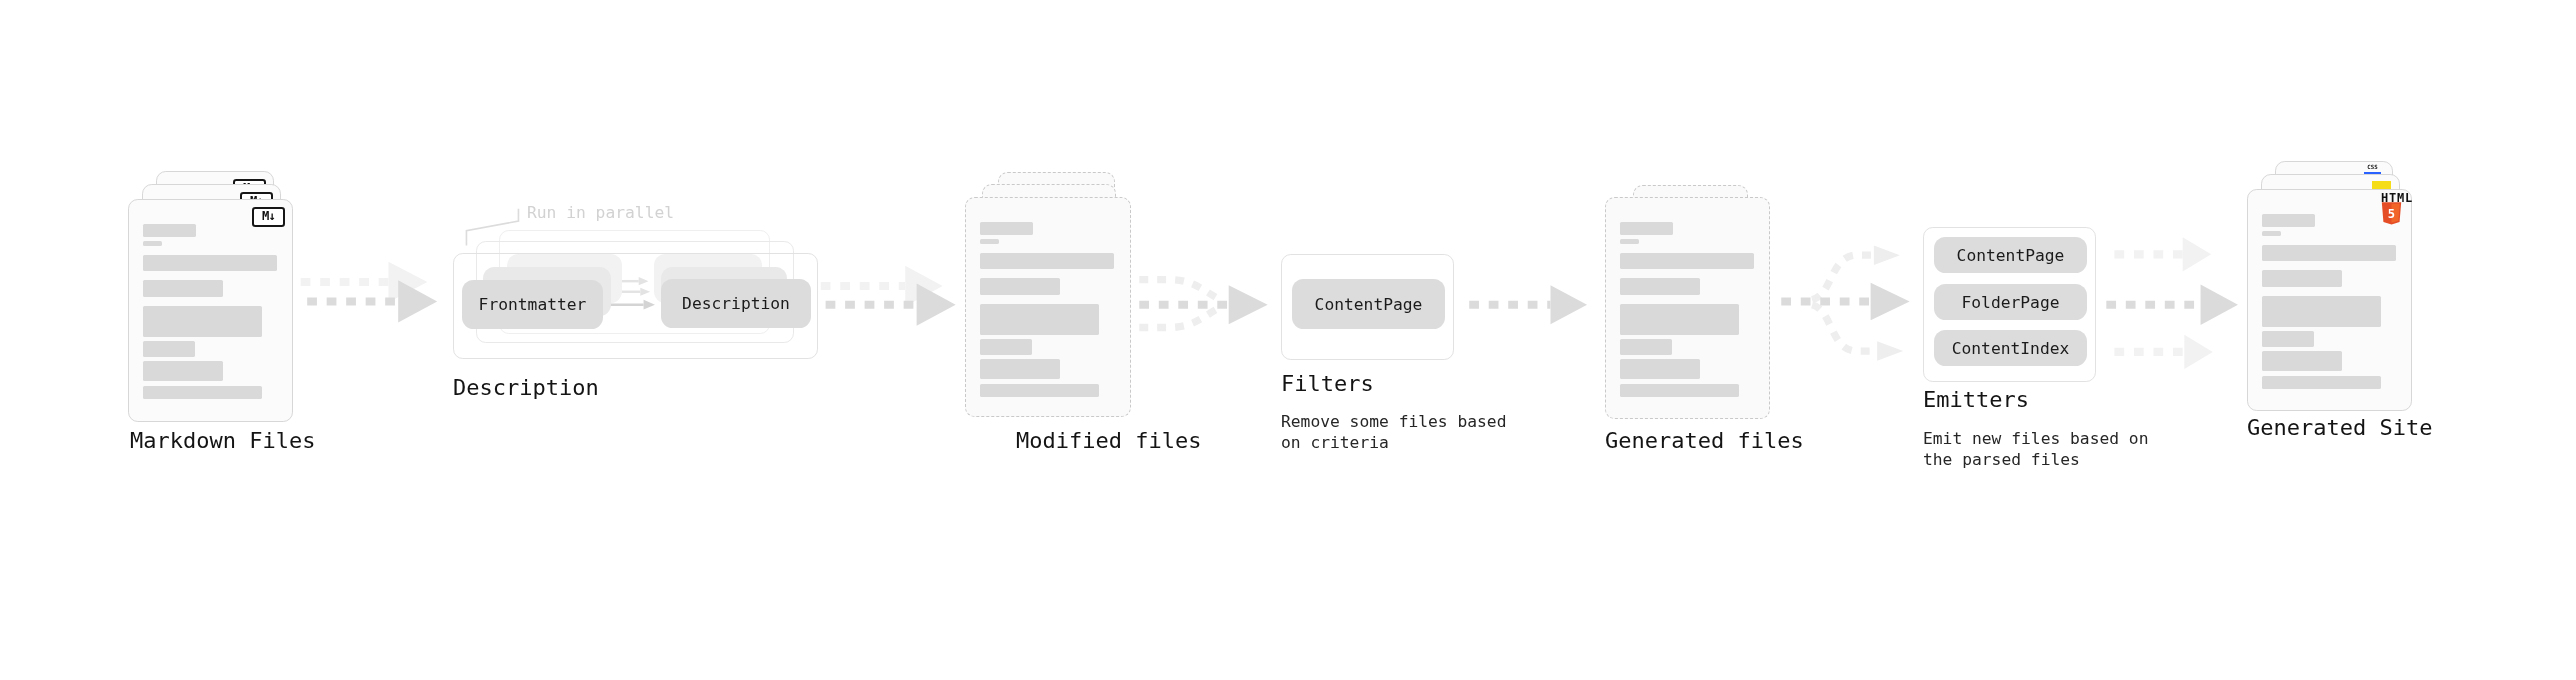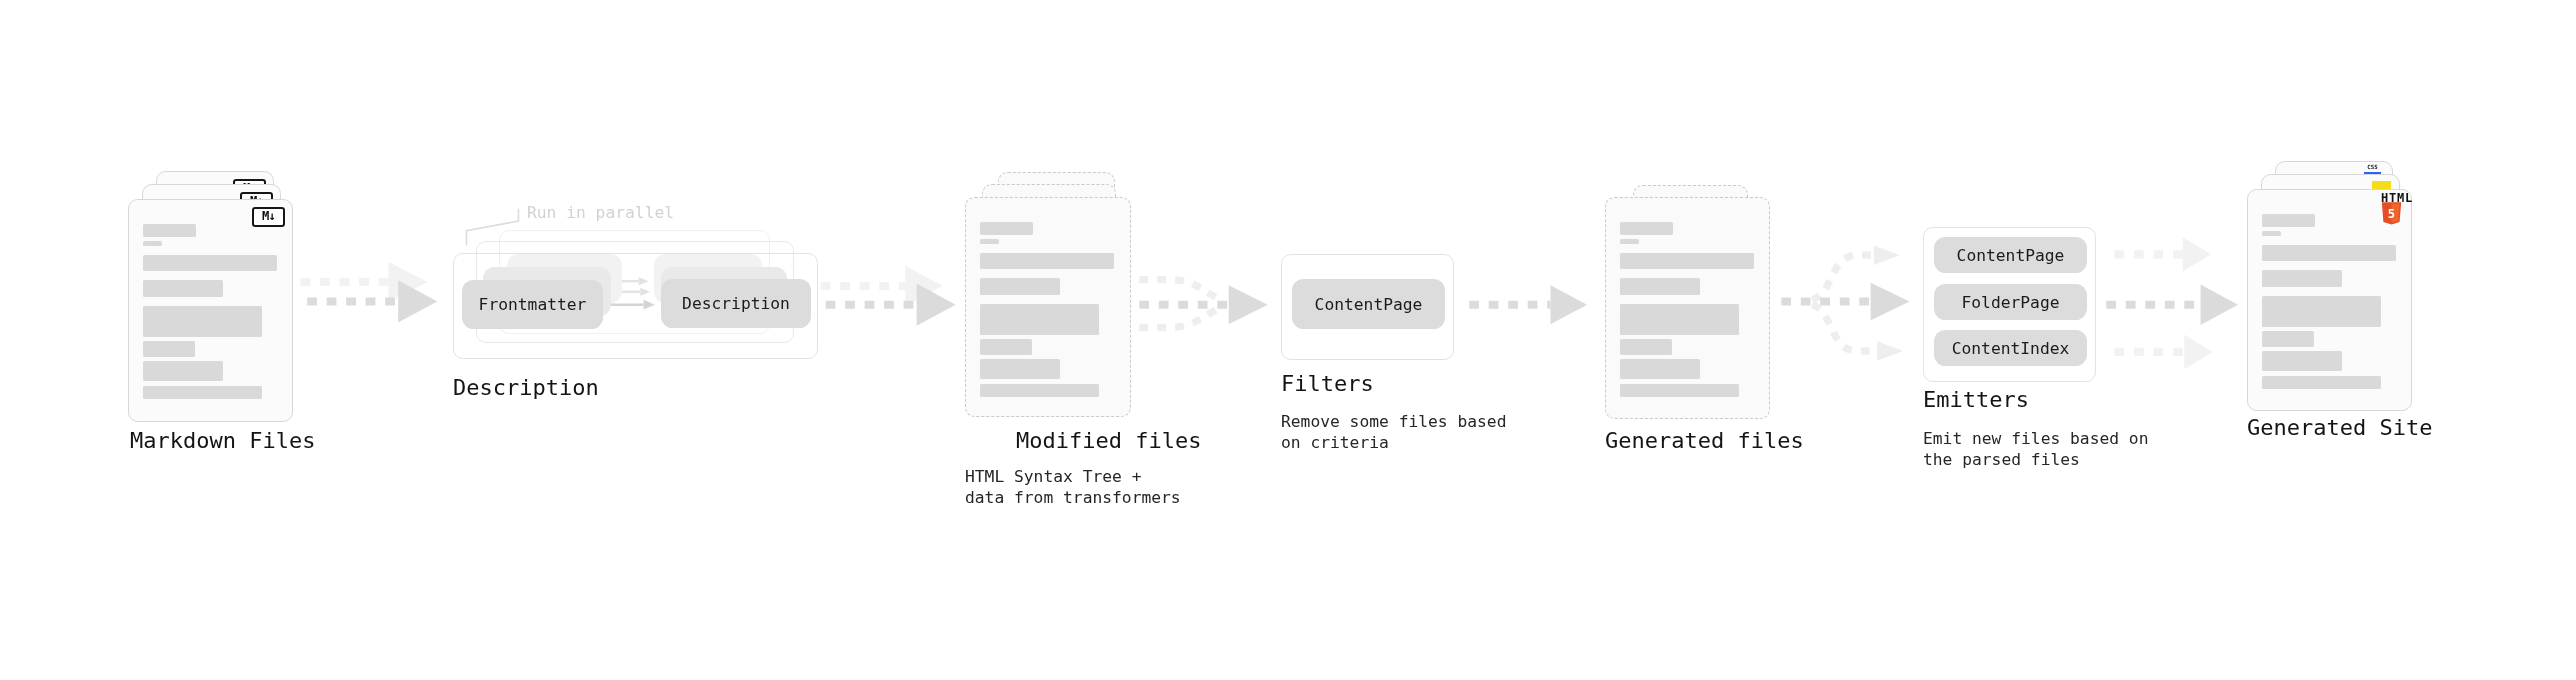--- a/index.html
+++ b/index.html
@@ -155,24 +155,20 @@
       <div class="bar" style="top: 24.4px; width: 53px; height: 12.2px;"></div>
       <div class="bar" style="top: 41px; width: 18.7px; height: 4.9px;"></div>
       <div class="bar" style="top: 55px; width: 134px; height: 16.3px;"></div>
       <div class="bar" style="top: 80px; width: 80px; height: 17px;"></div>
       <div class="bar" style="top: 106px; width: 119px; height: 31px;"></div>
       <div class="bar" style="top: 141px; width: 52px; height: 16.3px;"></div>
       <div class="bar" style="top: 161px; width: 80px; height: 19.5px;"></div>
       <div class="bar" style="top: 186px; width: 119px; height: 13px;"></div>
     </div>
   <div class="label" style="left:1016px;top:428px">Modified files</div>
-  <div class="desc" style="left:965px;top:466px">
-    <div>HTML Syntax Tree +</div>
-    <div>data from transformers</div>
-  </div>
 
   <div class="container" style="left:1281px;top:254px;width:173px;height:106px"></div>
   <div class="pill" style="left:1292px;top:279px;width:153px;height:50px">ContentPage</div>
   <div class="label" style="left:1281px;top:371px">Filters</div>
   <div class="desc" style="left:1281px;top:411px">
     <div>Remove some files based</div>
     <div>on criteria</div>
   </div>
 
   <div class="card dashed" style="left:1633px;top:185px;width:115px;height:37px"></div>

